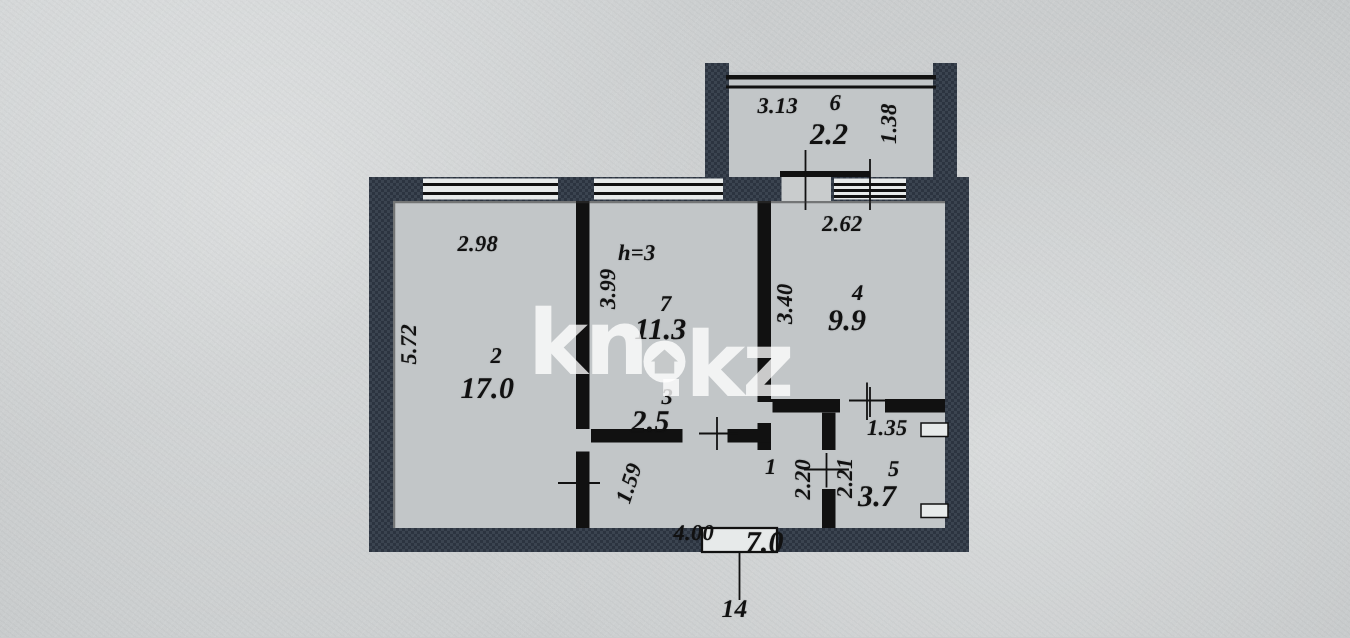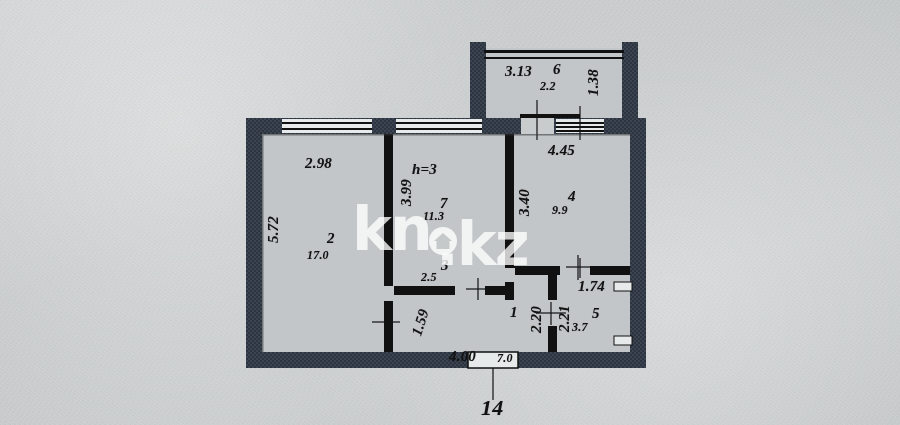--- a/index.html
+++ b/index.html
@@ -32,21 +32,21 @@
     color:#111;
     white-space:nowrap;
     line-height:1;
     font-style:italic;
     font-weight:700;
     letter-spacing:.2px;
     text-shadow:0 0 1px rgba(0,0,0,.25);
   }
   .dim{font-size:15px;}
   .rno{font-size:15px;}
-  .area{font-size:12px;}
+  .area{font-size:20px;}
   .rot{transform-origin:center center;}
   .rot90{transform:rotate(-90deg);}
   .hnote{font-size:15px;font-style:italic;font-weight:700;}
 
   
   #wm{
     position:absolute;left:352px;top:196px;width:200px;height:66px;
     pointer-events:none;
   }
   #wm .wmtxt{
@@ -199,37 +199,37 @@
   <div class="lbl area" style="left:307px;top:249px;">17.0</div>
 
   <div class="lbl hnote" style="left:412px;top:148px;margin-top:14px;">h=3</div>
   <div class="lbl dim rot rot90" style="left:393px;top:185px;">3.99</div>
   <div class="lbl rno" style="left:440px;top:196px;">7</div>
   <div class="lbl area" style="left:423px;top:210px;">11.3</div>
 
   <div class="lbl rno" style="left:441px;top:258px;">3</div>
   <div class="lbl area" style="left:421px;top:271px;">2.5</div>
 
-  <div class="lbl dim" style="left:548px;top:143px;">4.45</div>
+  <div class="lbl dim" style="left:548px;top:143px;">2.62</div>
   <div class="lbl dim rot rot90" style="left:511px;top:195px;">3.40</div>
   <div class="lbl rno" style="left:568px;top:189px;">4</div>
   <div class="lbl area" style="left:552px;top:204px;">9.9</div>
 
-  <div class="lbl dim" style="left:578px;top:279px;">1.74</div>
+  <div class="lbl dim" style="left:578px;top:279px;">1.35</div>
   <div class="lbl dim rot rot90" style="left:551px;top:311px;">2.21</div>
   <div class="lbl rno" style="left:592px;top:306px;">5</div>
   <div class="lbl area" style="left:572px;top:321px;">3.7</div>
 
   <div class="lbl rno" style="left:510px;top:305px;">1</div>
   <div class="lbl area" style="left:497px;top:320px;margin-top:32px;">7.0</div>
   <div class="lbl dim rot rot90" style="left:523px;top:312px;">2.20</div>
   <div class="lbl dim rot" style="left:407px;top:315px;transform:rotate(-72deg);">1.59</div>
   <div class="lbl dim" style="left:449px;top:349px;">4.00</div>
 
-  <div class="lbl rno" style="left:481px;top:397px;font-size:22px;">14</div>
+  <div class="lbl rno" style="left:481px;top:397px;font-size:17px;">14</div>
 
   <div id="wm">
     <div class="wmtxt" style="left:0;">kn</div>
     <div class="wmtxt" style="left:84px;margin-top:15px;">.kz</div>
     <div class="dotwrap">
       <svg width="30" height="30" viewBox="0 0 30 30">
         <circle cx="15" cy="15" r="14" fill="rgba(255,255,255,.80)"></circle>
         <path d="M15 7 L24 15 L21.5 15 L21.5 23 L8.5 23 L8.5 15 L6 15 Z" fill="#c6c9ca"></path>
       </svg>
     </div>

